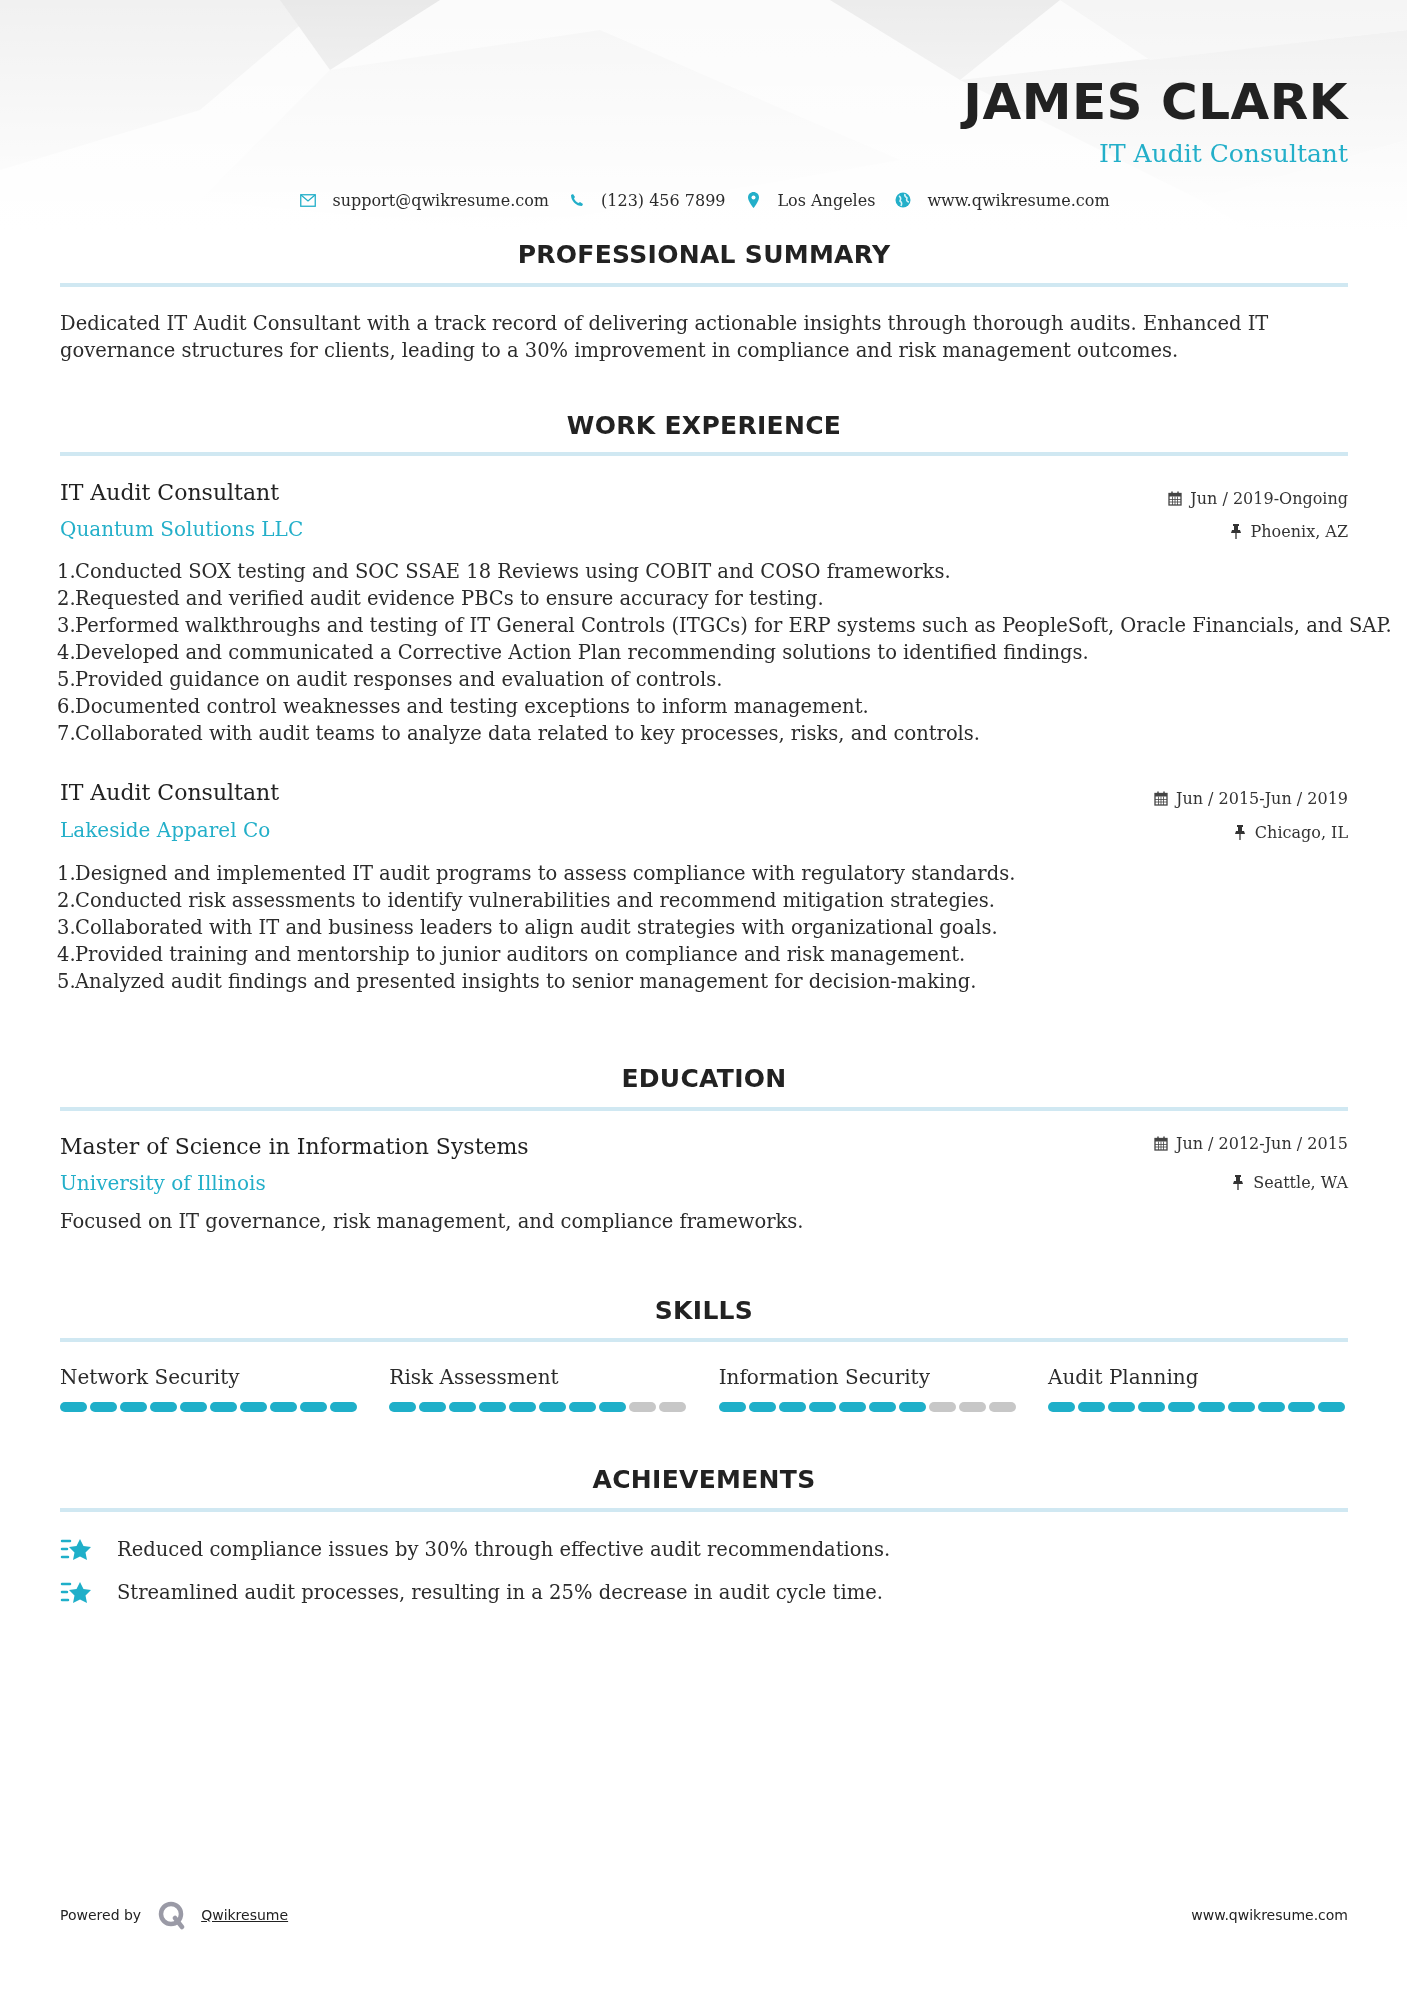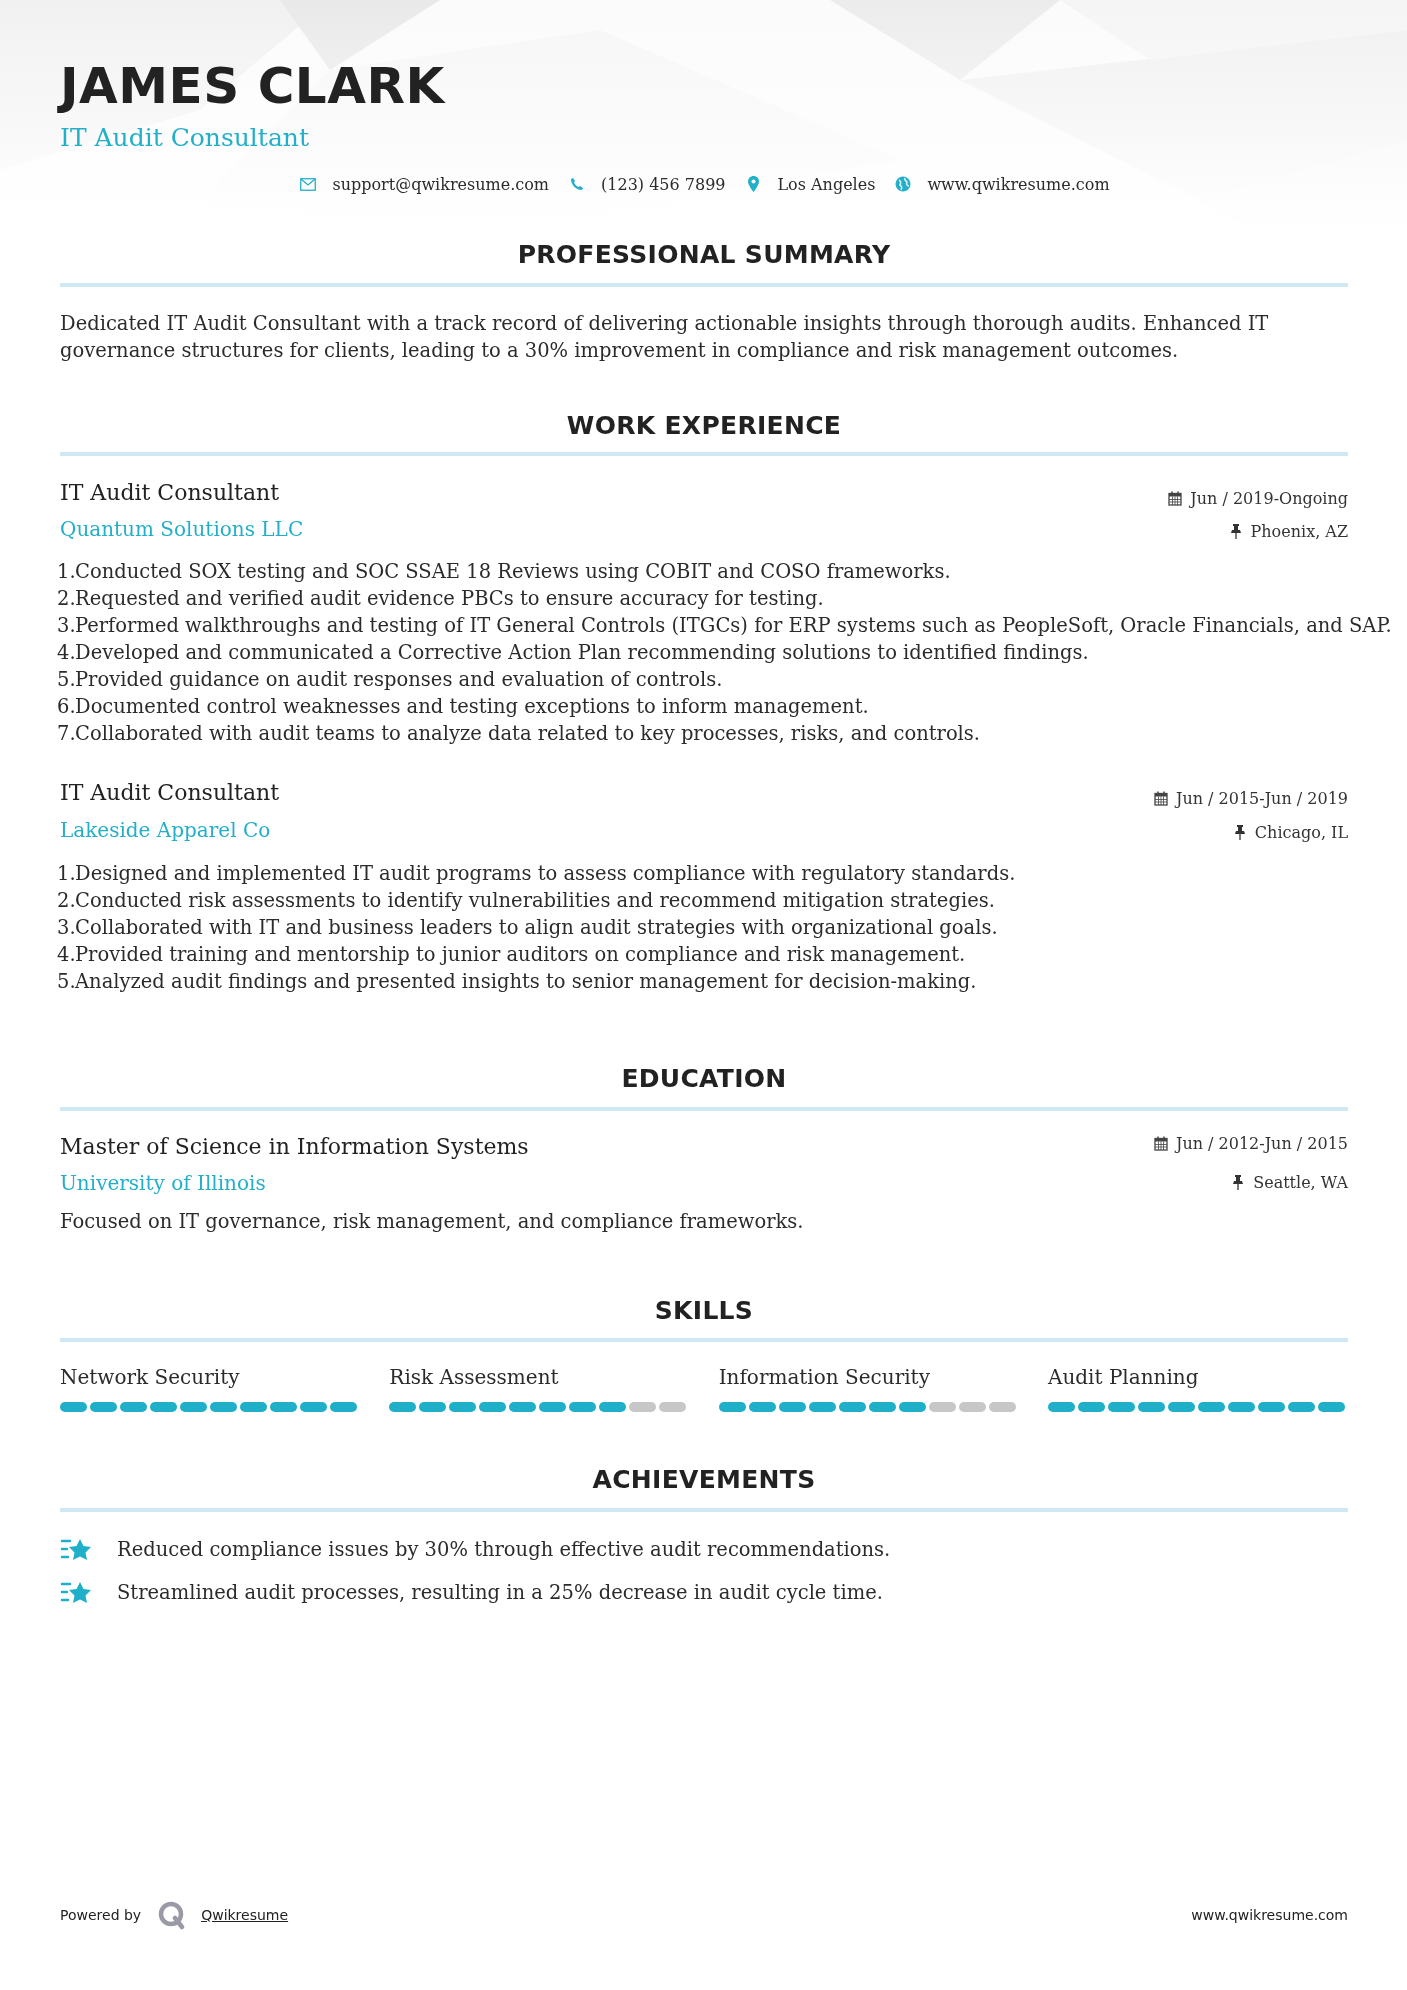--- a/index.html
+++ b/index.html
@@ -4,21 +4,21 @@
 <style>
   * { box-sizing: border-box; margin: 0; padding: 0; }
   html, body { width: 1407px; height: 1990px; background: #ffffff; overflow: hidden; }
   body { position: relative; font-family: "DejaVu Serif", serif; color: #2b2b2b; }
 
   .bg-deco { position: absolute; left: 0; top: 0; width: 1407px; height: 230px; overflow: hidden; z-index: 0; }
   .bg-deco svg { width: 100%; height: 100%; }
 
   .page { position: absolute; left: 60px; top: 0; width: 1288px; z-index: 1; }
 
-  .header { position: absolute; left: 0; width: 1288px; top: 54px; text-align: left; }
+  .header { position: absolute; left: 0; width: 1288px; top: 70px; text-align: right; }
   .name { font-family: "DejaVu Sans", sans-serif; font-weight: bold; font-size: 50px; letter-spacing: 0.5px; color: #222; line-height: 64px; }
   .job-title { font-family: "DejaVu Serif", serif; font-size: 25px; color: #23afc9; line-height: 32px; margin-top: 4px; }
   .contacts { margin-top: 20px; display: flex; justify-content: center; align-items: center; gap: 0; font-size: 16px; color: #2b2b2b; }
   .contact-item { display: flex; align-items: center; margin: 0 9px; }
   .contact-item .ico { width: 20px; height: 20px; margin-right: 14px; display: inline-flex; align-items: center; justify-content: center; }
 
   .section-head { position: absolute; left: 0; width: 1288px; text-align: center; font-family: "DejaVu Sans", sans-serif; font-weight: bold; font-size: 25px; color: #222; letter-spacing: 0.3px; }
   .rule { position: absolute; left: 0; width: 1288px; height: 4px; background: #d0e8f2; }
 
   .para { position: absolute; left: 0; width: 1288px; font-size: 19.5px; line-height: 27px; color: #2b2b2b; }

